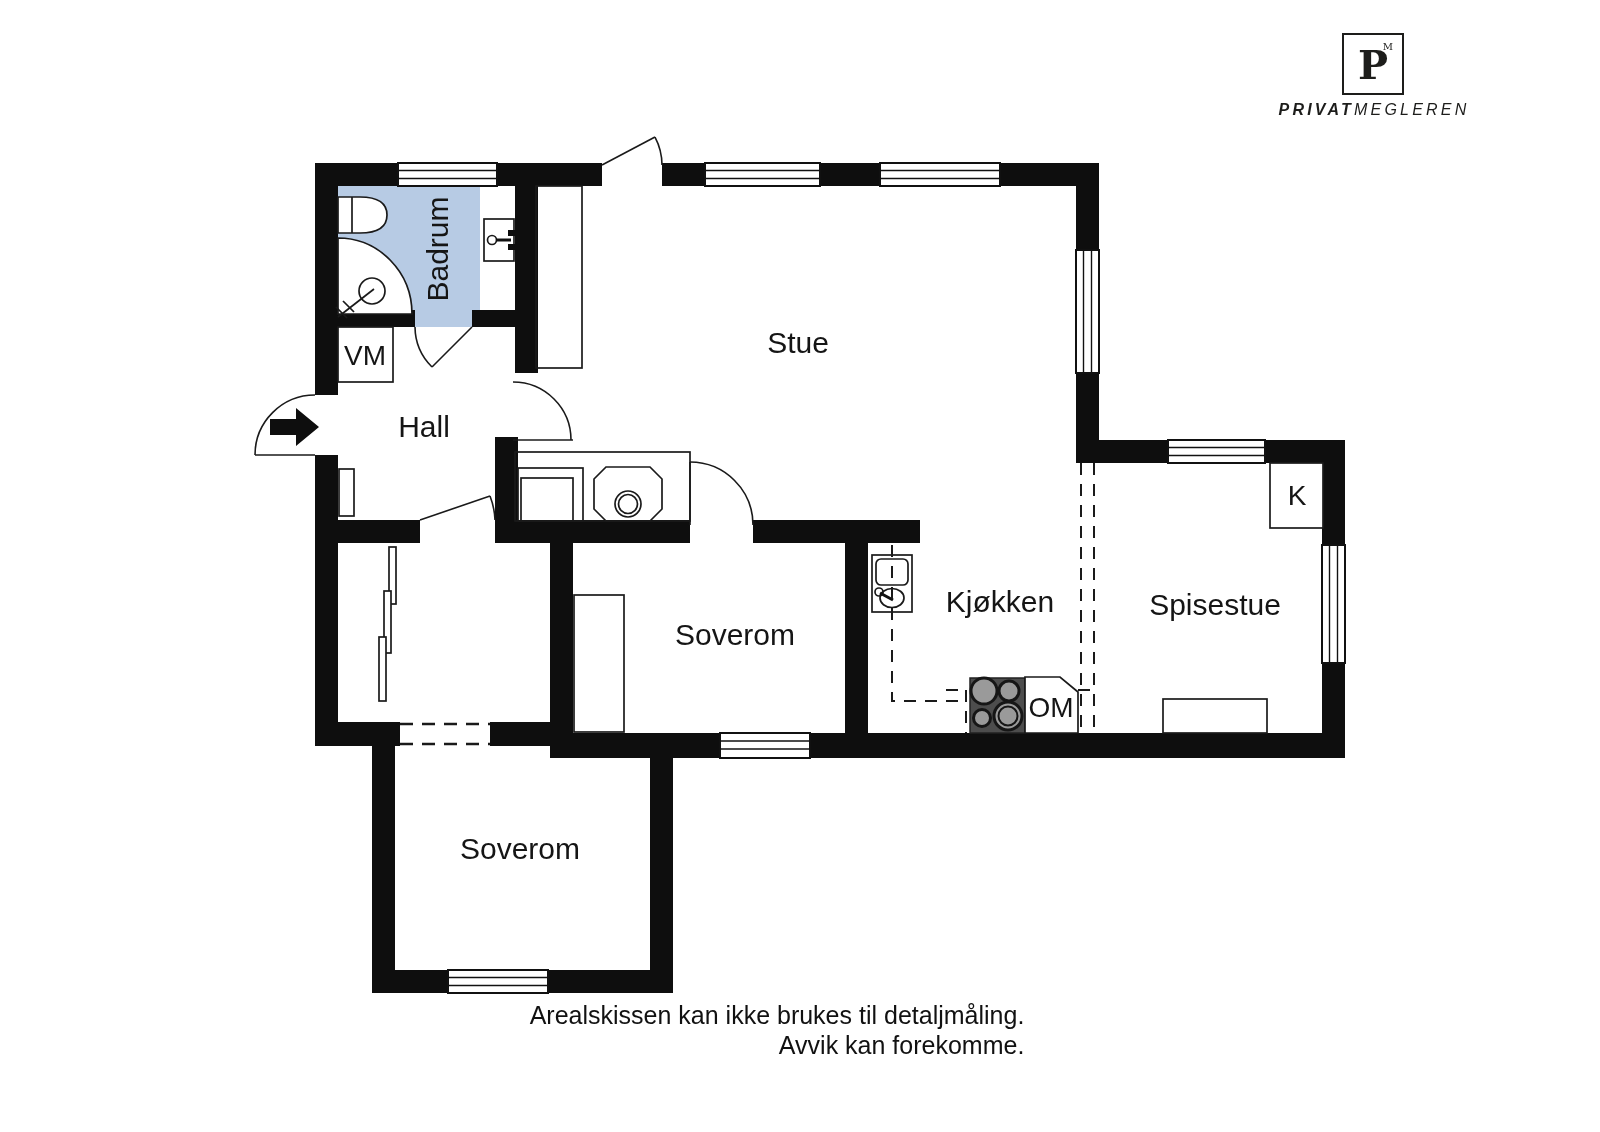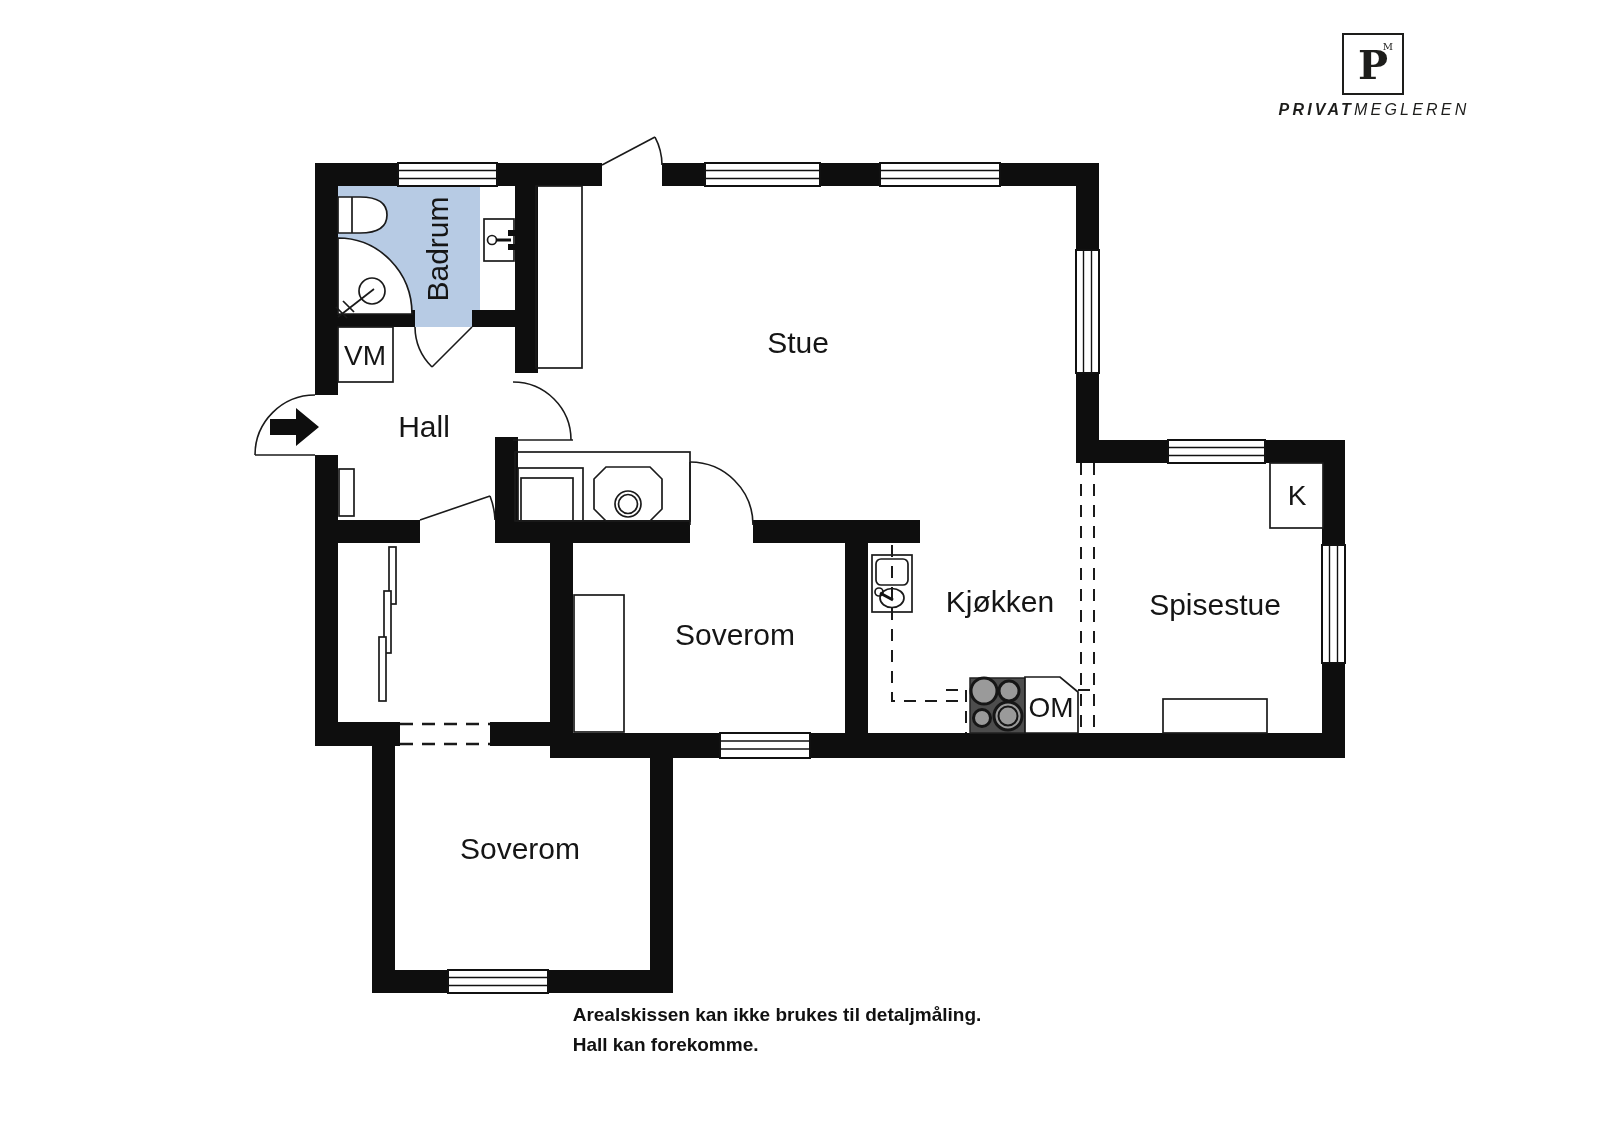--- a/index.html
+++ b/index.html
@@ -23,21 +23,21 @@
             border:2.5px solid #1d1d1b;box-sizing:border-box;text-align:center;}
   .logo-p{font-family:"DejaVu Serif", serif;font-weight:bold;font-size:40px;color:#1d1d1b;
           line-height:60px;display:inline-block;}
   .logo-m{position:absolute;right:9px;top:6px;font-family:"DejaVu Serif", serif;
           font-size:10px;color:#1d1d1b;}
   .logo-name{position:absolute;left:1374px;top:101px;transform:translateX(-50%);
              white-space:nowrap;font-size:16px;letter-spacing:3.2px;color:#1d1d1b;font-style:italic;}
   .logo-name .b{font-weight:bold;}
   
   .disclaimer{position:absolute;left:777px;top:1000px;transform:translateX(-50%);
-              text-align:left;font-size:19px;line-height:30px;color:#111;white-space:nowrap;font-weight:bold;}
+              text-align:right;font-size:25px;line-height:30px;color:#111;white-space:nowrap;}
 </style>
 </head>
 <body>
 
 <div class="stage">
 
 <svg width="1600" height="1132" viewBox="0 0 1600 1132">
 
   <g>
     <rect x="338" y="186" width="142" height="124" fill="#b7cbe4"></rect>
@@ -270,16 +270,16 @@
 </svg>
 
   <div class="logo-box">
     <span class="logo-p">P</span>
     <span class="logo-m">M</span>
   </div>
   <div class="logo-name"><span class="b">PRIVAT</span><span>MEGLEREN</span></div>
 
   <div class="disclaimer">
     <div>Arealskissen kan ikke brukes til detaljmåling.</div>
-    <div>Hall kan forekomme.</div>
+    <div>Avvik kan forekomme.</div>
   </div>
 
 </div>
 
 </body></html>

